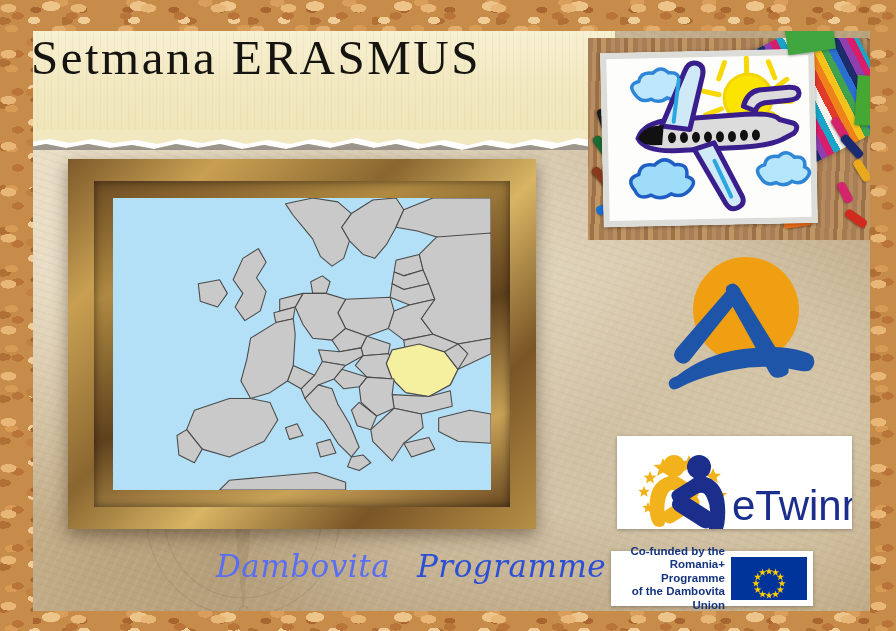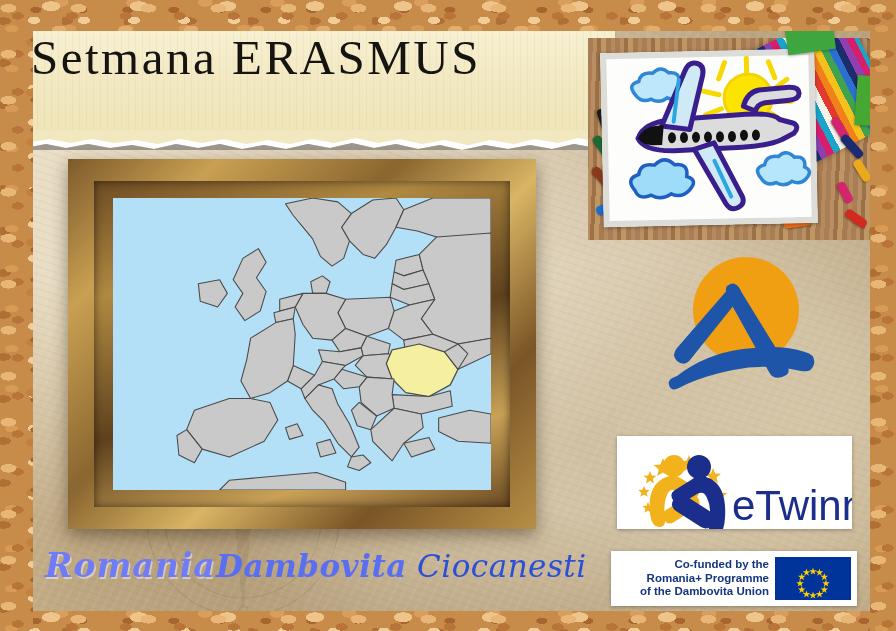--- a/index.html
+++ b/index.html
@@ -98,33 +98,33 @@
     box-shadow:inset 0 0 10px rgba(0,0,0,.55);}
   #map{position:absolute;left:19px;top:17px;right:19px;bottom:17px;
     background:#b3e0f6;overflow:hidden;box-shadow:inset 0 0 0 1px rgba(0,0,0,.25);}
   #map svg{display:block;width:100%;height:100%;}
 
   
   .script{position:absolute;font-family:"DejaVu Serif",serif;font-style:italic;
     white-space:nowrap;}
   #word-romania{left:45px;top:546px;font-size:33px;font-weight:700;color:#6f7bf7;
     text-shadow:1.5px 1.5px 0 rgba(255,255,255,.45);letter-spacing:1px;}
-  #word-dambovita{left:216px;top:548px;font-size:31px;font-weight:700;color:#5a6ef2;
+  #word-dambovita{left:216px;top:548px;font-size:31px;font-weight:400;color:#5a6ef2;
     letter-spacing:.5px;}
   #word-ciocanesti{left:417px;top:548px;font-size:31px;font-weight:400;color:#2b4fd6;
     letter-spacing:.5px;}
 
   
   #sunlogo{position:absolute;left:650px;top:248px;width:180px;height:170px;}
 
   
   #etwinning{position:absolute;left:617px;top:436px;width:235px;height:93px;
     background:#ffffff;box-shadow:0 1px 4px rgba(0,0,0,.3);}
   
-  #eubadge{position:absolute;left:611px;top:551px;width:246px;height:55px;
+  #eubadge{position:absolute;left:611px;top:551px;width:202px;height:55px;
     background:#ffffff;box-shadow:0 1px 4px rgba(0,0,0,.3);
     display:flex;align-items:center;gap:6px;padding:0 6px;box-sizing:border-box;}
   #eu-text{font-size:11.5px;line-height:13.5px;color:#14357f;font-weight:700;
     text-align:right;flex:1;font-family:"Liberation Sans",sans-serif;}
   #eu-flag{width:76px;height:43px;background:#00349a;position:relative;flex:none;}
 
   
   .strip{position:absolute;box-shadow:0 1px 3px rgba(0,0,0,.3);}
   #strip-red{left:793px;top:-6px;width:44px;height:34px;background:#c9243f;transform:rotate(21deg);}
   #strip-orange{left:832px;top:-14px;width:42px;height:32px;background:#e8622a;transform:rotate(-6deg);}
@@ -310,23 +310,22 @@
 
             <path d="M120,290 L210,282 L240,292 L240,300 L110,300 Z"></path>
 
             <path d="M178,236 L190,232 L196,244 L182,248 Z"></path>
           </g>
         </svg>
       </div>
     </div>
   </div>
 
-  <div class="script" id="word-romania">Romania</div>
   <div class="script" id="word-dambovita">Dambovita</div>
-  <div class="script" id="word-ciocanesti">Ciocanesti</div>
+  <div class="script" id="word-ciocanesti">Programme</div>
 
   <svg id="sunlogo" viewBox="0 0 180 170">
     <circle cx="96" cy="62" r="53" fill="#ef9f11"></circle>
     <g fill="#1e55a8">
       <path d="M77,38 q7,-6 12,2 l48,78 q5,8 -5,11 q-9,3 -13,-5 L79,52 q-5,-9 -2,-14 Z"></path>
       <path d="M79,40 q6,-7 11,1 q3,6 -2,11 L40,112 q-6,7 -13,1 q-6,-6 0,-13 Z"></path>
       <path d="M27,128 q28,-22 66,-27 q38,-5 62,3 q11,3 9,12 q-2,9 -13,7 q-34,-8 -68,-1 q-34,7 -54,18 q-8,4 -10,-3 q-2,-6 8,-9 Z"></path>
     </g>
   </svg>
 

